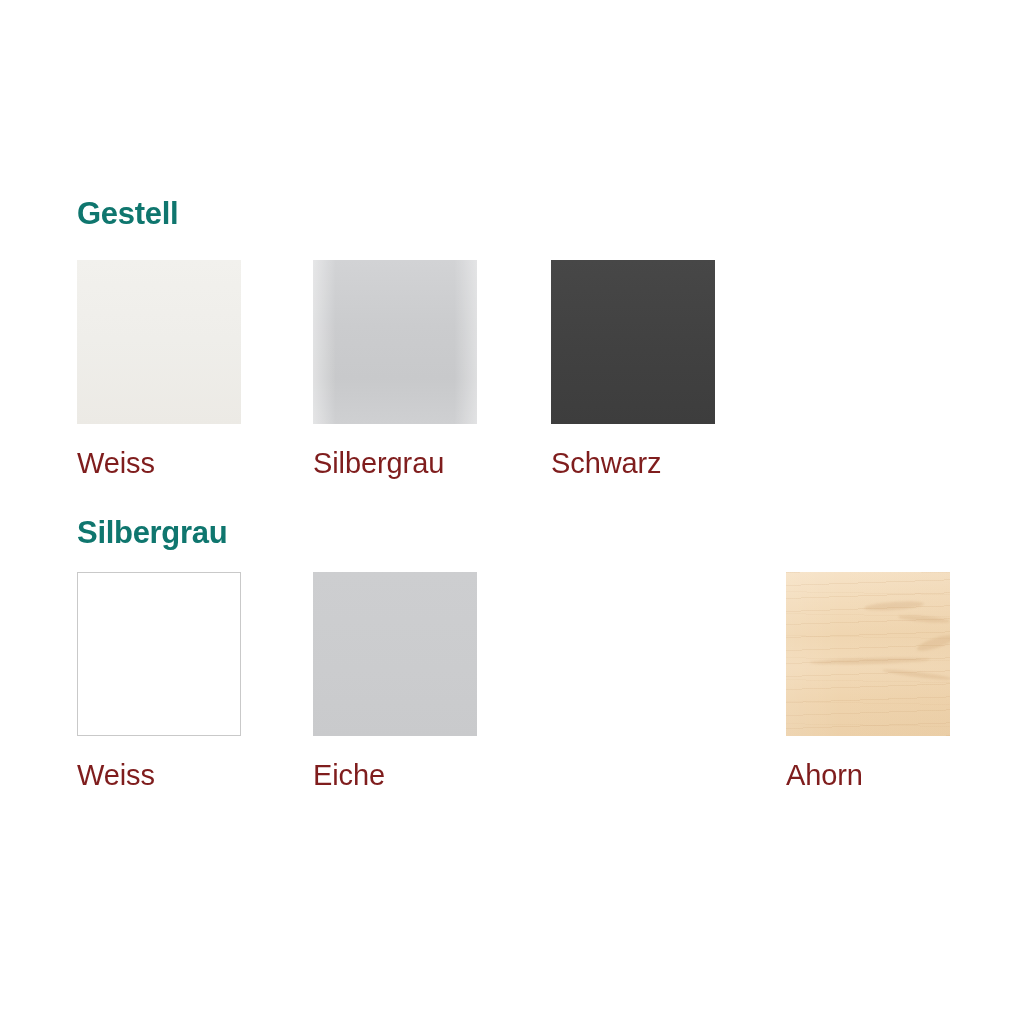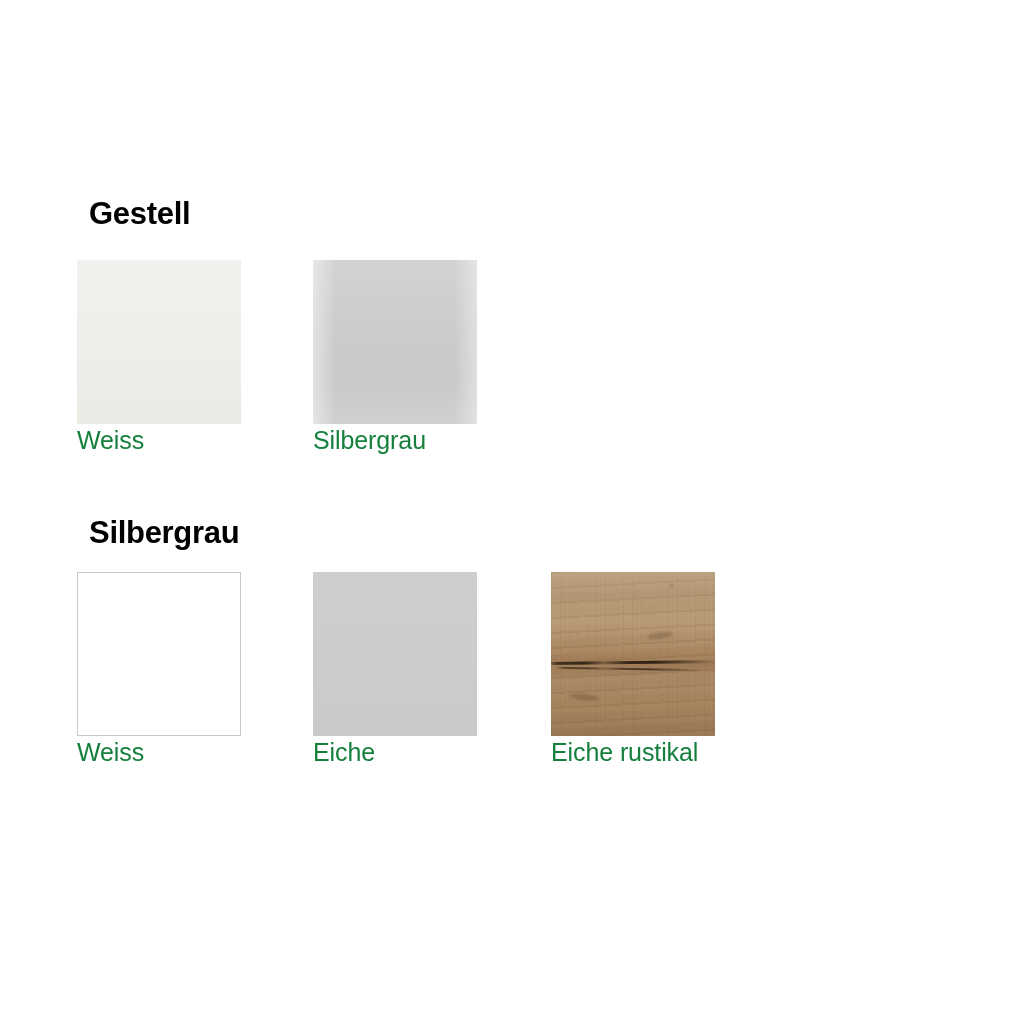--- a/index.html
+++ b/index.html
@@ -19,25 +19,25 @@
 
   .canvas {
     position: absolute;
     inset: 0;
     background: #ffffff;
   }
 
   
   .section-heading {
     position: absolute;
-    left: 89px;
+    left: 77px;
     font-size: 31px;
     font-weight: bold;
     letter-spacing: -0.3px;
-    color: #000000;
+    color: #0f766e;
     white-space: nowrap;
     line-height: 1;
   }
   #heading-gestell { top: 198px; }
   #heading-tischplatte { top: 517px; }
 
   
   .swatch-row {
     position: absolute;
     left: 0;
@@ -60,24 +60,24 @@
   .swatch-chip {
     width: 164px;
     height: 164px;
     box-sizing: border-box;
     position: relative;
     overflow: hidden;
     background: #ffffff;
   }
 
   .swatch-label {
-    margin-top: 2px;
-    font-size: 25px;
+    margin-top: 23px;
+    font-size: 29px;
     font-weight: normal;
-    color: #15803d;
+    color: #7f1d1d;
     white-space: nowrap;
     line-height: 1.15;
     letter-spacing: -0.1px;
   }
 
   
   .chip-weiss-frame {
     background: linear-gradient(180deg, #f2f1ed 0%, #efeeea 48%, #eceae5 100%);
   }
   .chip-silbergrau {
@@ -200,45 +200,49 @@
     <div class="swatch-item col-0">
       <div class="swatch-chip chip-weiss-frame"></div>
       <div class="swatch-label">Weiss</div>
     </div>
 
     <div class="swatch-item col-1">
       <div class="swatch-chip chip-silbergrau"></div>
       <div class="swatch-label">Silbergrau</div>
     </div>
 
+    <div class="swatch-item col-2">
+      <div class="swatch-chip chip-schwarz"></div>
+      <div class="swatch-label">Schwarz</div>
+    </div>
 
   </div>
 
   <div class="section-heading" id="heading-tischplatte">Silbergrau</div>
 
   <div class="swatch-row" id="row-tischplatte">
 
     <div class="swatch-item col-0">
       <div class="swatch-chip chip-weiss-top"></div>
       <div class="swatch-label">Weiss</div>
     </div>
 
     <div class="swatch-item col-1">
       <div class="swatch-chip chip-grau"></div>
       <div class="swatch-label">Eiche</div>
     </div>
 
-    <div class="swatch-item col-2">
-      <div class="swatch-chip chip-eiche">
-        <div class="eiche-knot k3"></div>
-        <div class="eiche-knot k1"></div>
-        <div class="eiche-crack c1"></div>
-        <div class="eiche-crack c2"></div>
-        <div class="eiche-knot k2"></div>
-        <div class="eiche-sheen"></div>
+
+    <div class="swatch-item col-3">
+      <div class="swatch-chip chip-ahorn">
+        <div class="ahorn-figure f1"></div>
+        <div class="ahorn-figure f2"></div>
+        <div class="ahorn-figure f5"></div>
+        <div class="ahorn-figure f3"></div>
+        <div class="ahorn-figure f4"></div>
+        <div class="ahorn-sheen"></div>
       </div>
-      <div class="swatch-label">Eiche rustikal</div>
-    </div>
-
+      <div class="swatch-label">Ahorn</div>
+    </div>
 
   </div>
 
 </div>
 
 </body></html>

